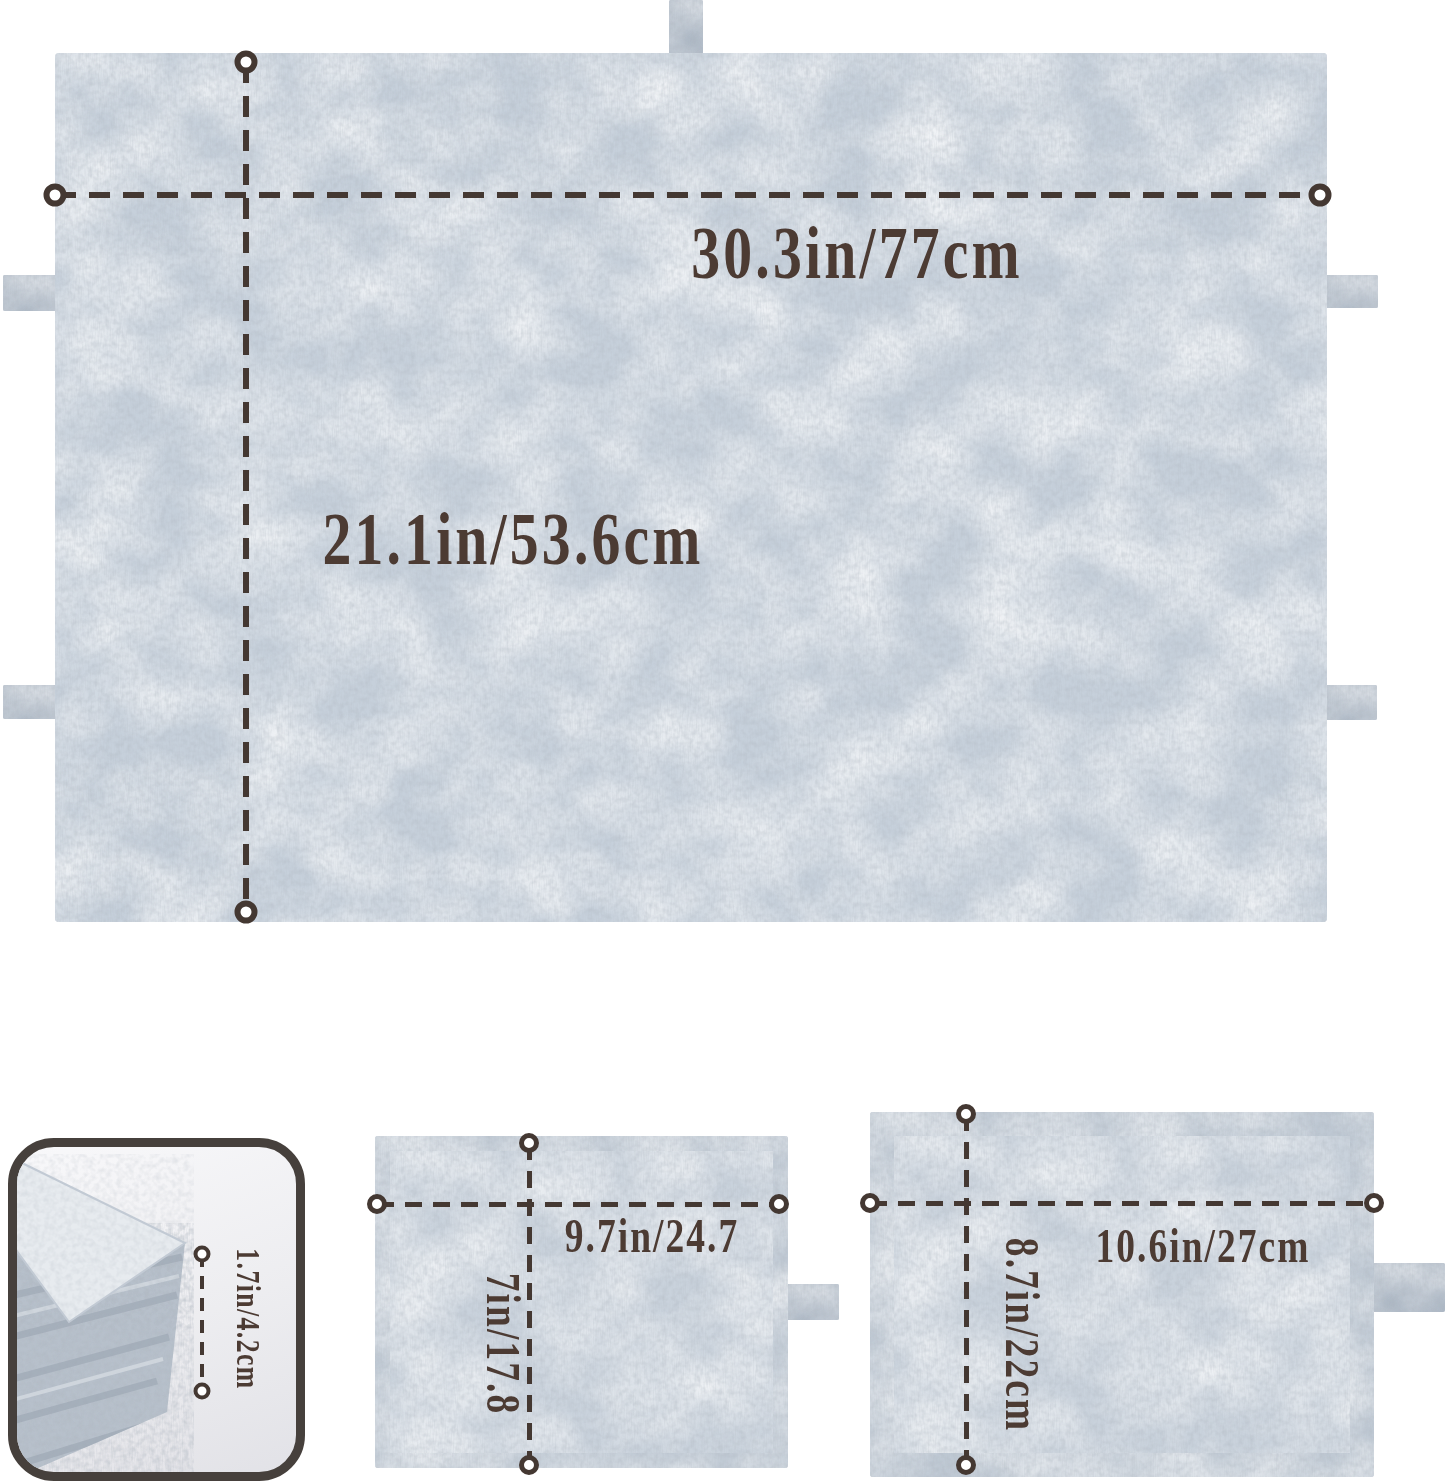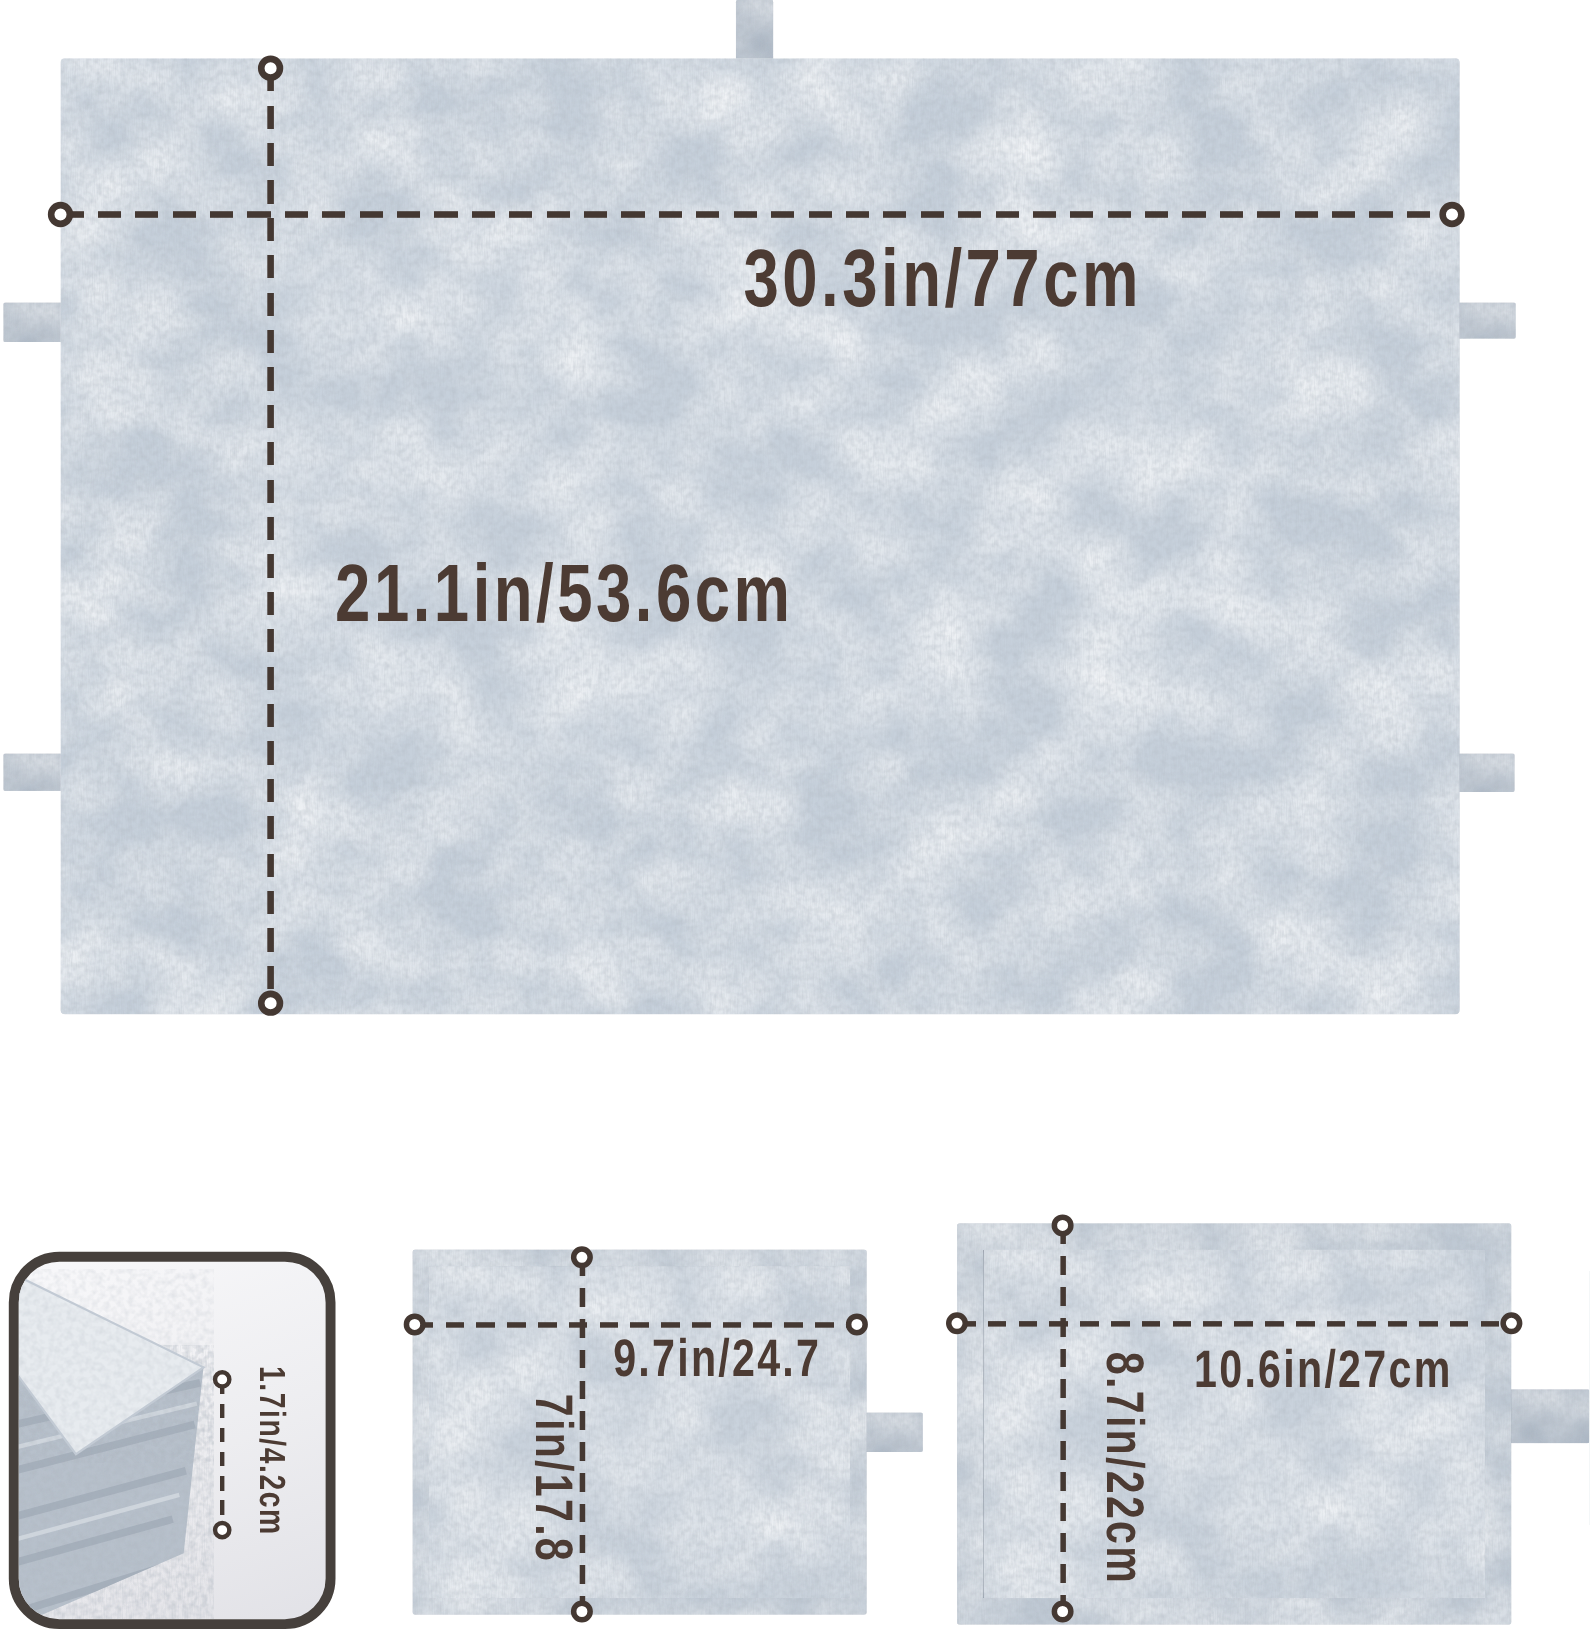--- a/index.html
+++ b/index.html
@@ -1,17 +1,17 @@
 <!DOCTYPE html>
 <html><head>
 <meta charset="utf-8">
 <style>
   html,body{margin:0;padding:0;background:#fff;}
   #stage{position:relative;width:1445px;height:1483px;background:#ffffff;overflow:hidden;
-         font-family:Liberation Sans, sans-serif;}
+         font-family:Liberation Serif, serif;}
   
   .felt{position:absolute;overflow:hidden;}
   .felt .felt-svg{position:absolute;inset:0;width:100%;height:100%;}
   .mat-shadow{box-shadow:inset -5px -6px 14px rgba(125,136,152,.38),
                          inset 5px 6px 14px rgba(255,255,255,.55);}
   .tab{border-radius:2px;box-shadow:inset 0 0 8px rgba(90,100,116,.35);}
   .tray-wall{border-radius:3px;box-shadow:inset 0 0 10px rgba(96,106,122,.4);}
   .tray-floor{box-shadow:inset 0 10px 14px -5px rgba(96,106,122,.55),
               inset 10px 0 14px -6px rgba(96,106,122,.45),
               inset -10px 0 14px -7px rgba(96,106,122,.35),

